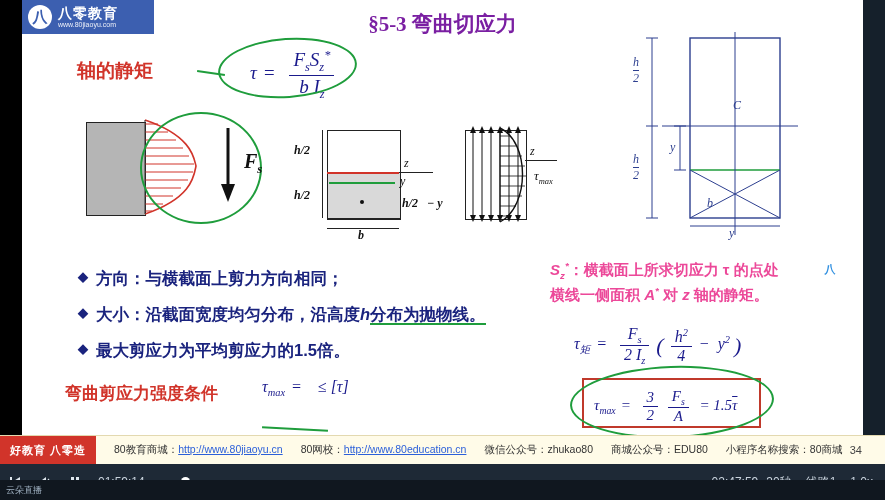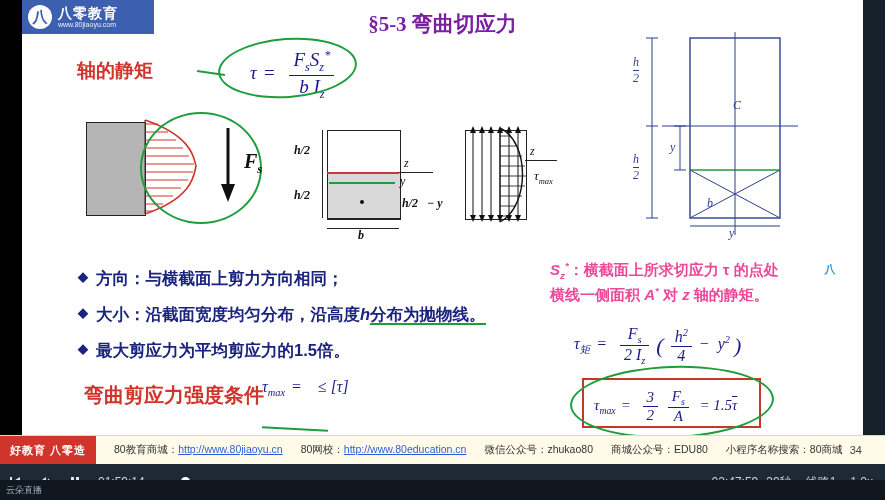--- a/index.html
+++ b/index.html
@@ -44,21 +44,21 @@
     position:absolute;left:0;right:0;top:10px;text-align:center;
     font-size:21px;font-weight:bold;color:#7a1fa2;
     font-family:"Liberation Serif", serif;
   }
   
   .red-head{
     position:absolute;color:#d1342a;font-weight:bold;
     font-family:"Liberation Sans", sans-serif;
   }
   #h-shear{left:55px;top:58px;font-size:19px;}
-  #h-strength{left:62px;top:382px;font-size:20px;}
+  #h-strength{left:43px;top:382px;font-size:17px;}
 
   
   .formula{
     font-family:"Liberation Serif", serif;
     color:#1a1a8c;font-style:italic;
   }
   .frac{display:inline-block;text-align:center;vertical-align:middle;margin:0 3px;}
   .frac .num{display:block;border-bottom:1.3px solid #1a1a8c;padding:0 4px;}
   .frac .den{display:block;padding:0 4px;}
   .sup{font-size:.65em;vertical-align:super;}

